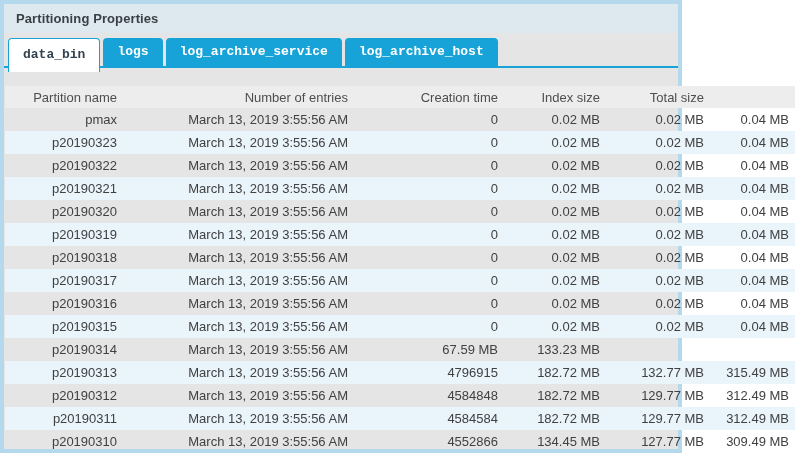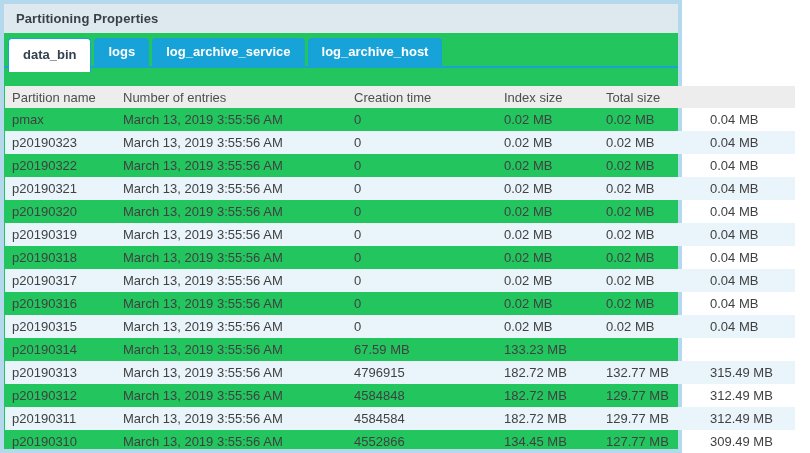--- a/index.html
+++ b/index.html
@@ -12,39 +12,39 @@
     --thead-text:#4e4e4e;
     --row-alt:#e9f4fb;
     --cell-text:#414141;
   }
   *{box-sizing:border-box;margin:0;padding:0;}
   html,body{width:810px;height:453px;background:#fff;overflow:hidden;}
   body{font-family:"Liberation Sans", sans-serif;}
   .panel{
     width:682px;height:453px;
     border:4px solid var(--frame);
-    background:#22c55e;
+    background:#e5e5e5;
     display:flex;flex-direction:column;
   }
   .titlebar{
     height:29px;flex:0 0 29px;
     background:var(--titlebar);
     display:flex;align-items:center;
     padding:0 12px;
   }
   .titlebar h1{
     font-size:13px;font-weight:bold;color:var(--title-text);
     letter-spacing:.1px;
   }
   .tab-strip{
     margin-top:5px;
     position:relative;
     height:34px;flex:0 0 34px;
     padding-left:4px;
-    display:flex;align-items:flex-start;
+    display:flex;align-items:flex-start;font-family:Liberation Mono, monospace;
   }
   .tab-strip::after{
     content:'';position:absolute;left:0;right:0;top:28px;height:2px;
     background:var(--accent);z-index:0;
   }
   .tab{
     position:relative;z-index:1;
     margin-right:3px;
     height:28px;line-height:28px;
     padding:0 14px;
@@ -67,20 +67,21 @@
     flex:1 1 auto;
     font-size:13px;
   }
   .tr{
     display:grid;
     grid-template-columns:111px 231px 150px 102px 104px 1fr;
     align-items:center;
     height:23px;
     padding-left:7px;
     width:790px;
+    text-align:right;
   }
   .thead .tr{
     height:22px;
     background:var(--thead-bg);
     color:var(--thead-text);
   }
   .tbody .tr{color:var(--cell-text);}
   .tbody .tr:nth-child(even){background:var(--row-alt);}
   .td,.th{
     overflow:hidden;white-space:nowrap;text-overflow:ellipsis;

